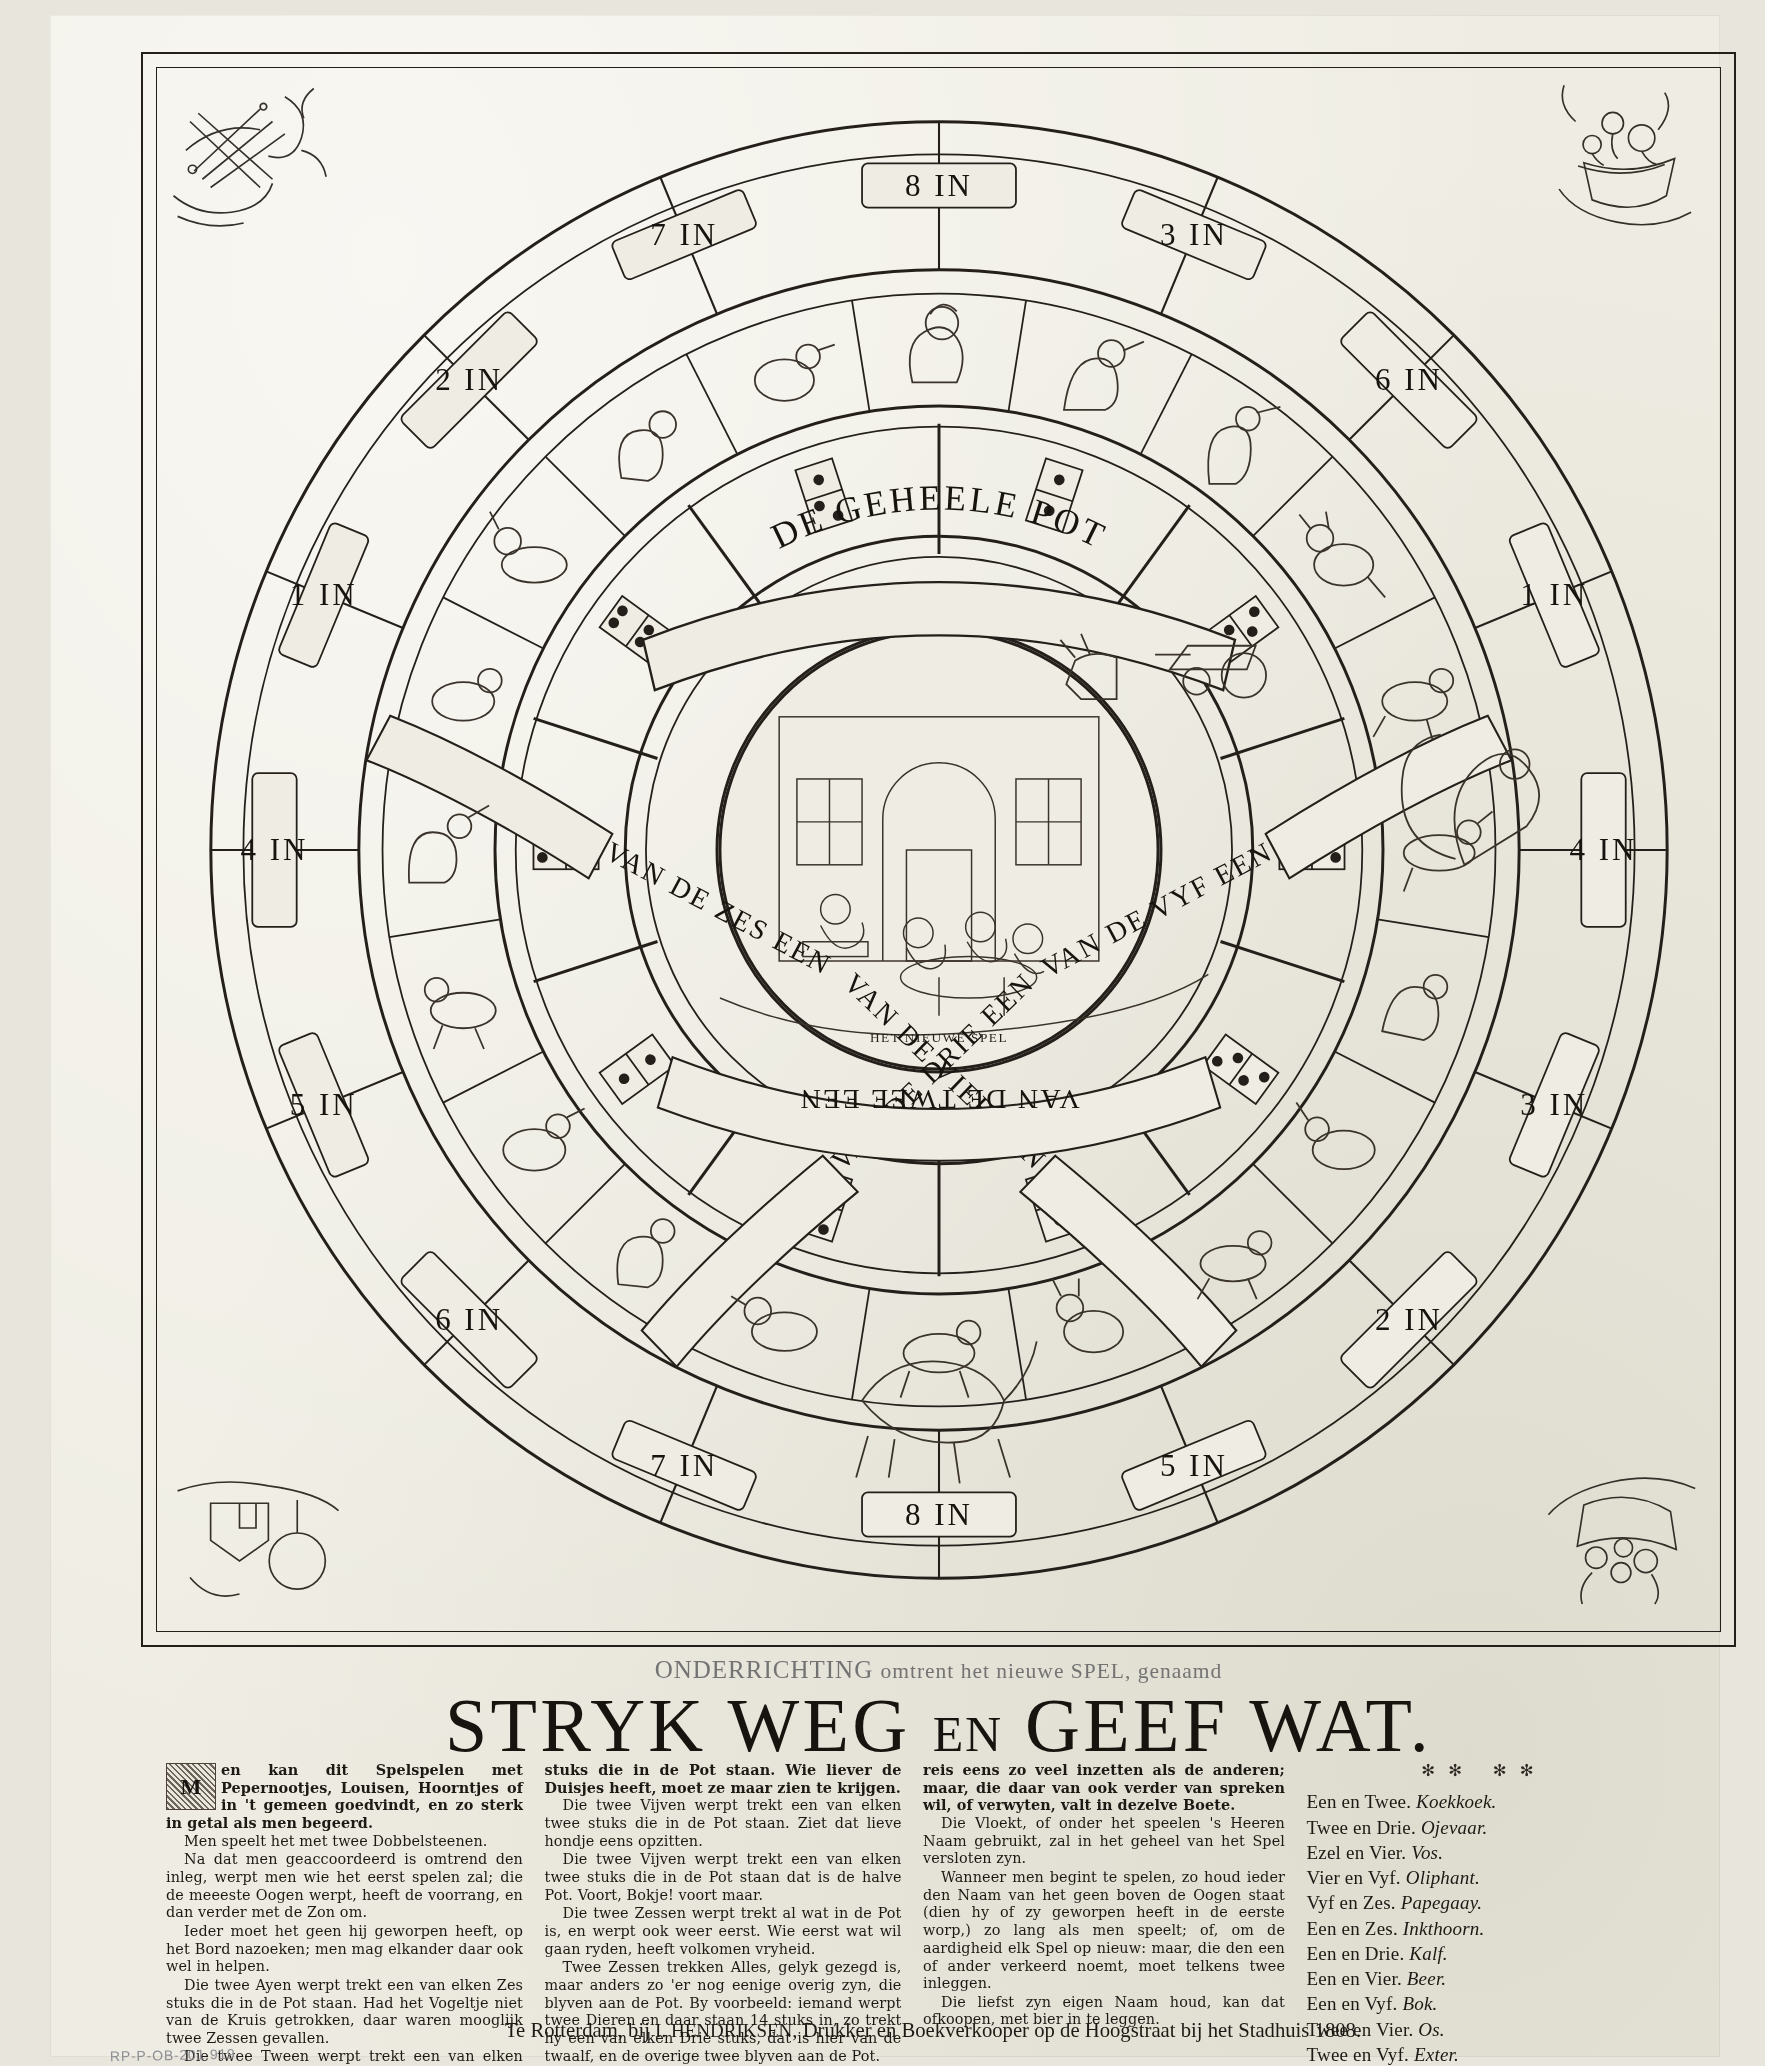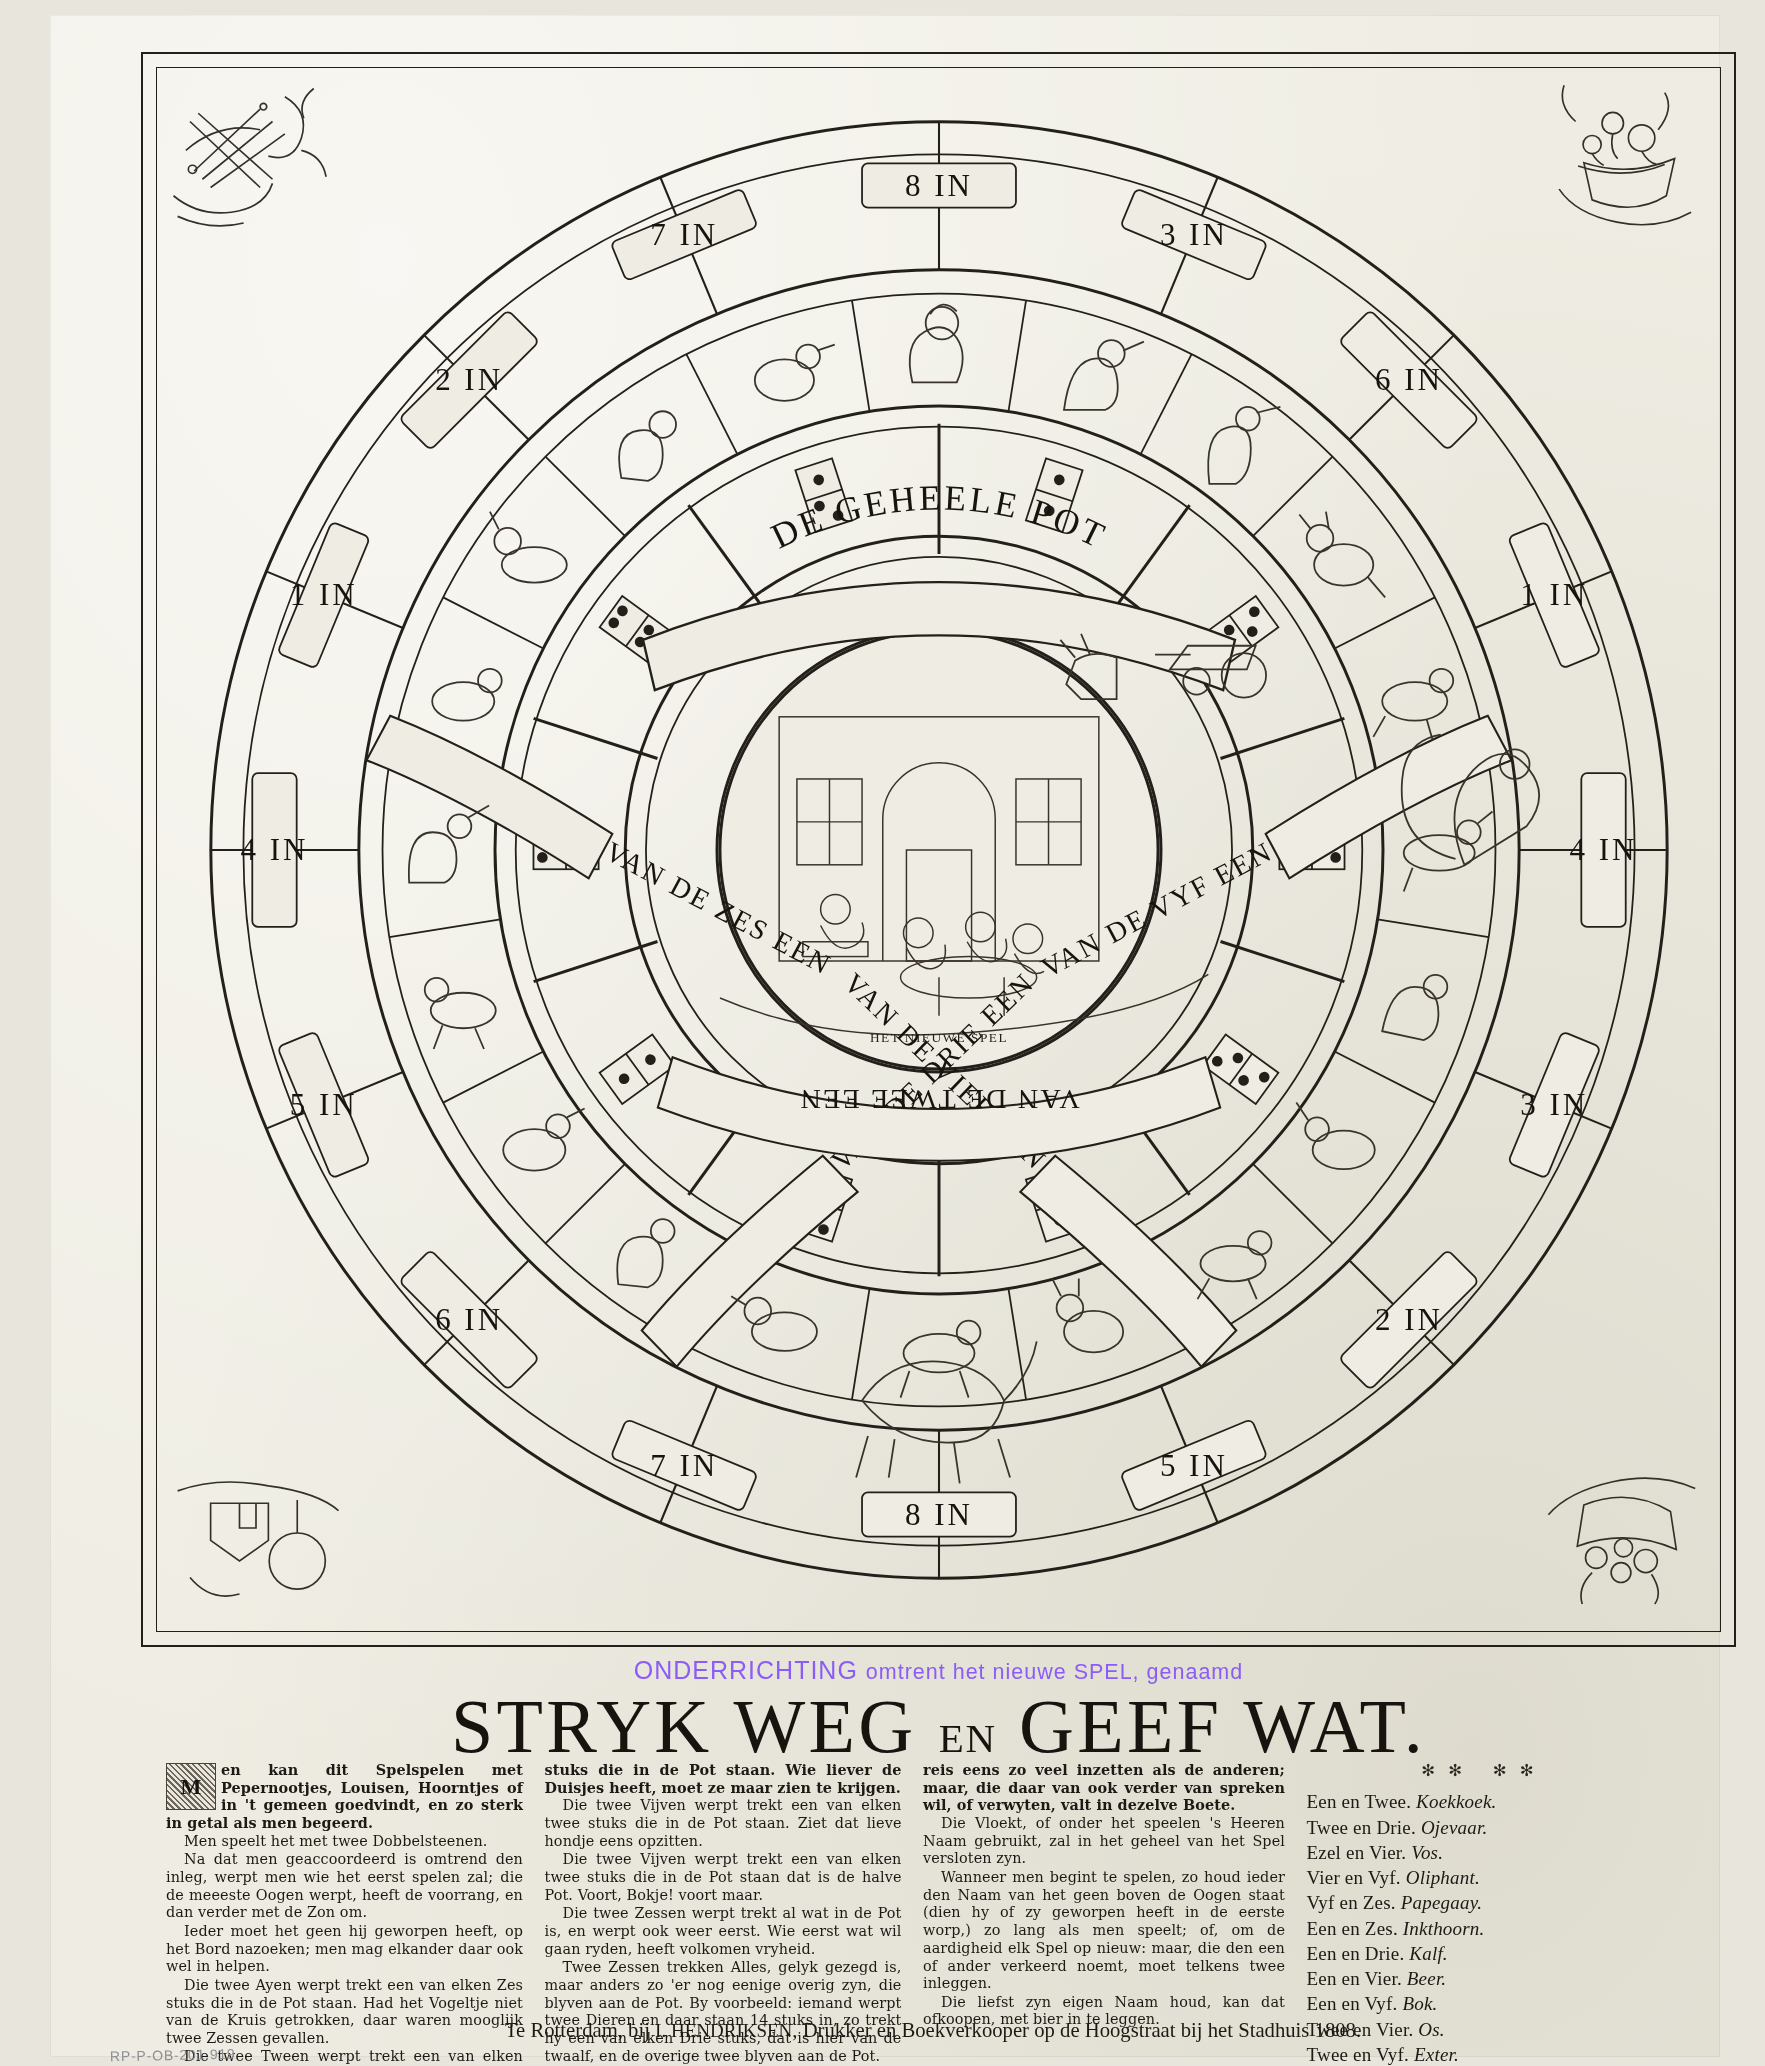--- a/index.html
+++ b/index.html
@@ -77,35 +77,35 @@
   #title-block {
     position: absolute;
     left: 91px;
     top: 1641px;
     width: 1595px;
     text-align: center;
   }
   #subtitle {
     font-size: 25px;
     letter-spacing: 1px;
-    font-family: Liberation Sans, sans-serif;
-    color: #8b5cf6;
+    font-family: Liberation Serif, serif;
+    color: #737373;
   }
   #subtitle .small { font-size: 21.5px; }
   #maintitle {
     margin-top: 3.3px;
     font-size: 76px;
     letter-spacing: 3.3px;
     font-family: "Liberation Serif", serif;
     color: #17130f;
     white-space: nowrap;
     line-height: 1.0;
   }
   #maintitle .en {
-    font-size: 41px;
+    font-size: 50px;
     letter-spacing: 1.7px;
     margin-top: 12px;
   }
   
   #columns {
     position: absolute;
     left: 116px;
     top: 1746px;
     width: 1554px;
     display: flex;

